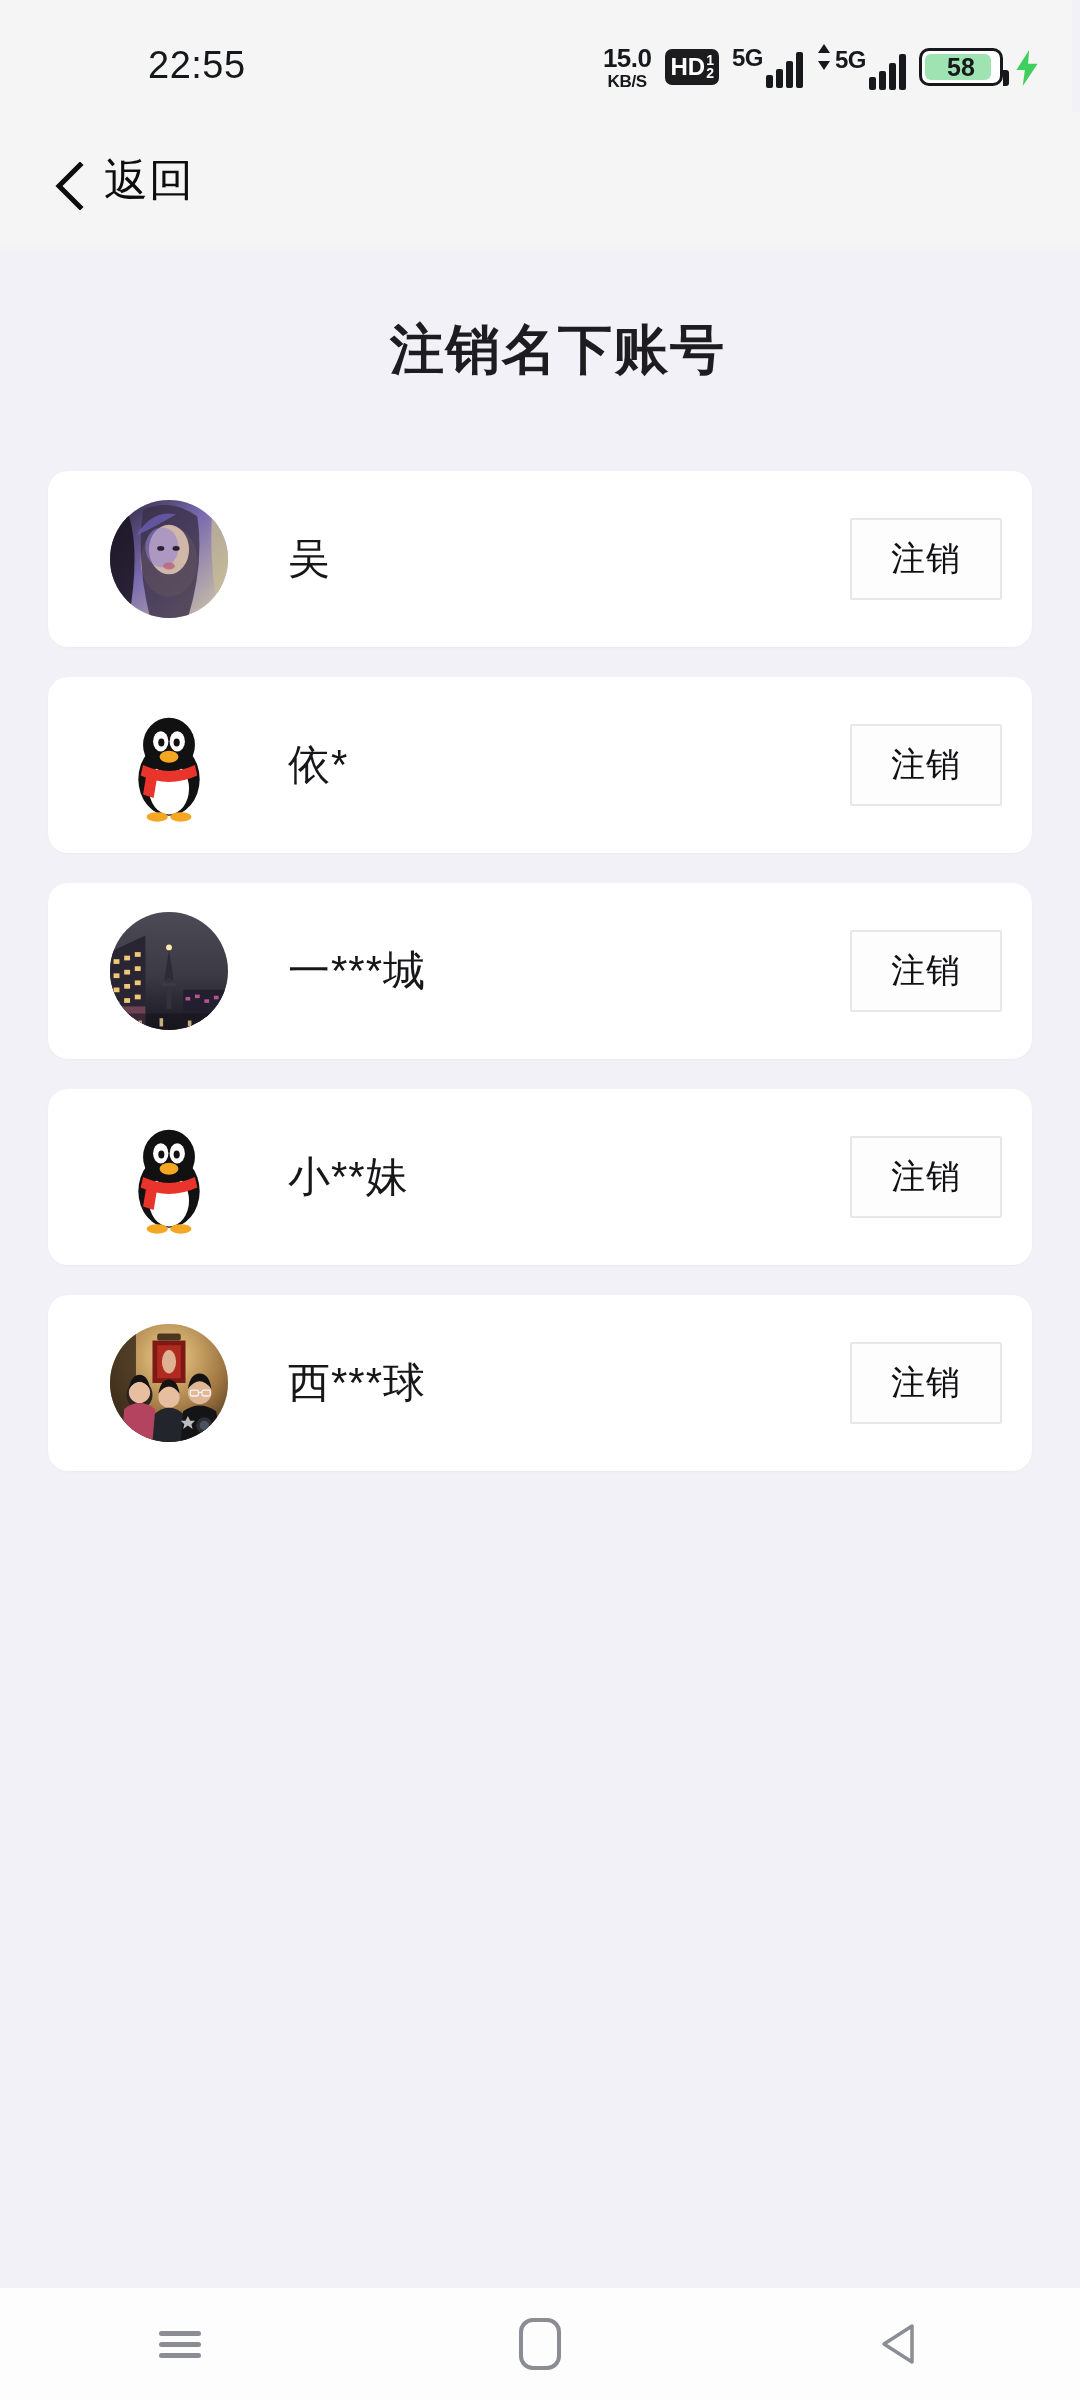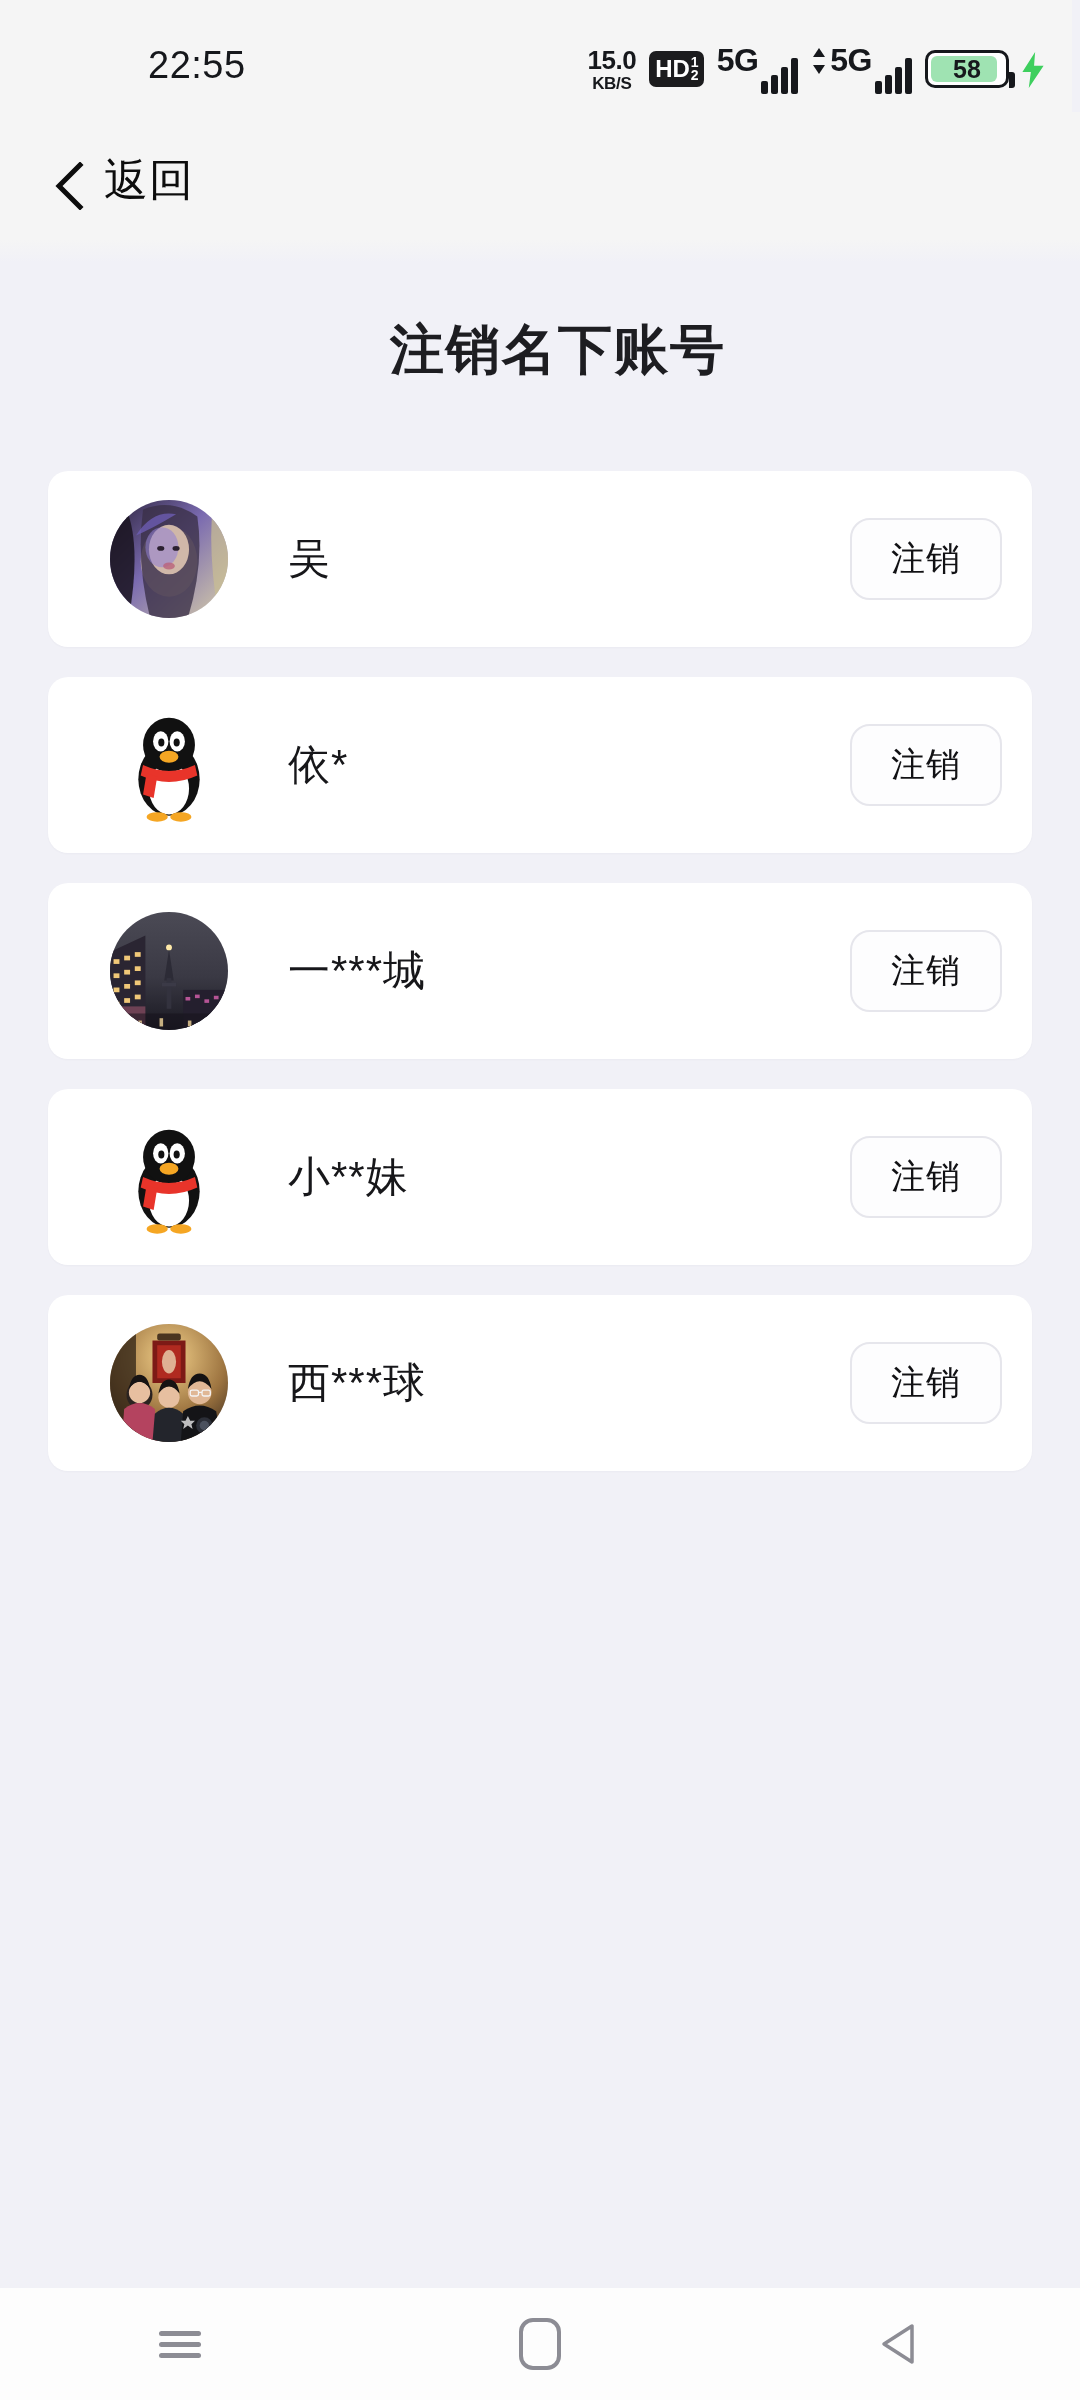--- a/index.html
+++ b/index.html
@@ -16,36 +16,36 @@
     position:absolute; top:0; left:0; width:1072px; height:112px;
     background:#f5f5f5;
     display:flex; align-items:center;
   }
   .sb-time {
     position:absolute; left:148px; top:46px;
     font-size:38px; font-weight:500; color:#16181c;
     letter-spacing:0.5px; line-height:1;
   }
   .sb-right {
-    position:absolute; right:26px; top:44px;
+    position:absolute; right:32px; top:44px;
     display:flex; align-items:center; gap:13px;
   }
   .netspeed { display:flex; flex-direction:column; align-items:center; line-height:1; }
   .netspeed .n1 { font-size:26px; font-weight:700; color:#16181c; letter-spacing:-0.5px; }
   .netspeed .n2 { font-size:17px; font-weight:700; color:#16181c; margin-top:2px; letter-spacing:-0.3px; }
 
   .hd-badge {
     background:#1c1c1e; color:#fff; border-radius:7px;
     padding:4px 5px 4px 6px; display:flex; align-items:center;
     font-size:24px; font-weight:700; line-height:1; height:36px;
   }
   .hd-badge .sup { display:flex; flex-direction:column; font-size:14px; line-height:0.95; margin-left:1px; font-weight:700; }
 
   .sig-group { display:flex; align-items:flex-end; gap:3px; }
-  .sig-label { font-size:32px; font-weight:700; color:#16181c; line-height:1; margin-bottom:18px; letter-spacing:-0.5px; }
+  .sig-label { font-size:24px; font-weight:700; color:#16181c; line-height:1; margin-bottom:18px; letter-spacing:-0.5px; }
   .sig-arrows { font-size:20px; font-weight:700; color:#16181c; line-height:0.8; margin-bottom:20px;
                 display:flex; flex-direction:column; align-items:center; }
   .bars { display:flex; align-items:flex-end; gap:3px; height:36px; }
   .bars i { display:block; width:7px; background:#16181c; border-radius:2px; }
   .bars i:nth-child(1){height:13px;}
   .bars i:nth-child(2){height:19px;}
   .bars i:nth-child(3){height:27px;}
   .bars i:nth-child(4){height:36px;}
 
   .battery { display:flex; align-items:flex-end; }
@@ -107,21 +107,21 @@
   }
   .avatar svg, .avatar .photo { width:100%; height:100%; display:block; }
 
   .acct-name {
     margin-left:60px; flex:1 1 auto;
     font-size:42px; color:#17171a; letter-spacing:1px;
     white-space:nowrap; overflow:hidden;
   }
   .deact-btn {
     flex:0 0 auto; width:152px; height:82px;
-    border:2px solid #e6e6ec; border-radius:20px;
+    border:2px solid #e6e6ec; border-radius:2px;
     background:#fdfdfe; color:#111114;
     font-size:34px; font-family:inherit; letter-spacing:1px;
     display:flex; align-items:center; justify-content:center;
     cursor:pointer;
   }
 
   
   .sysnav {
     position:absolute; bottom:0; left:0; width:1080px; height:112px;
     background:#fdfdfd; display:flex; align-items:center; justify-content:space-around;

